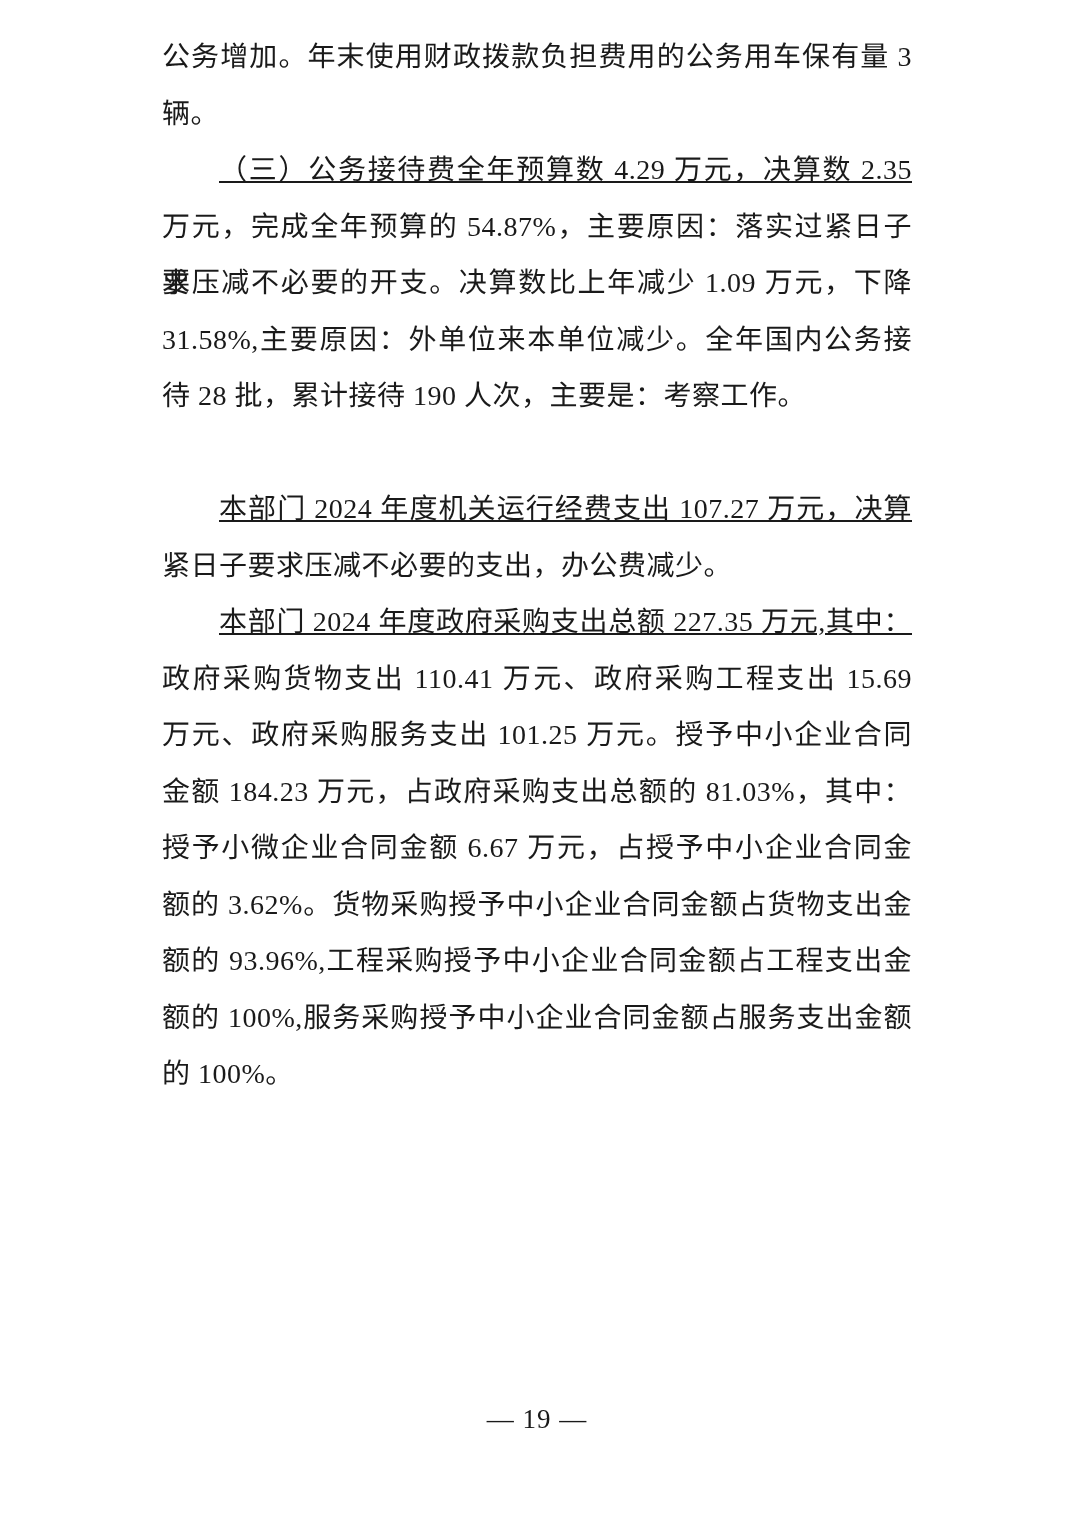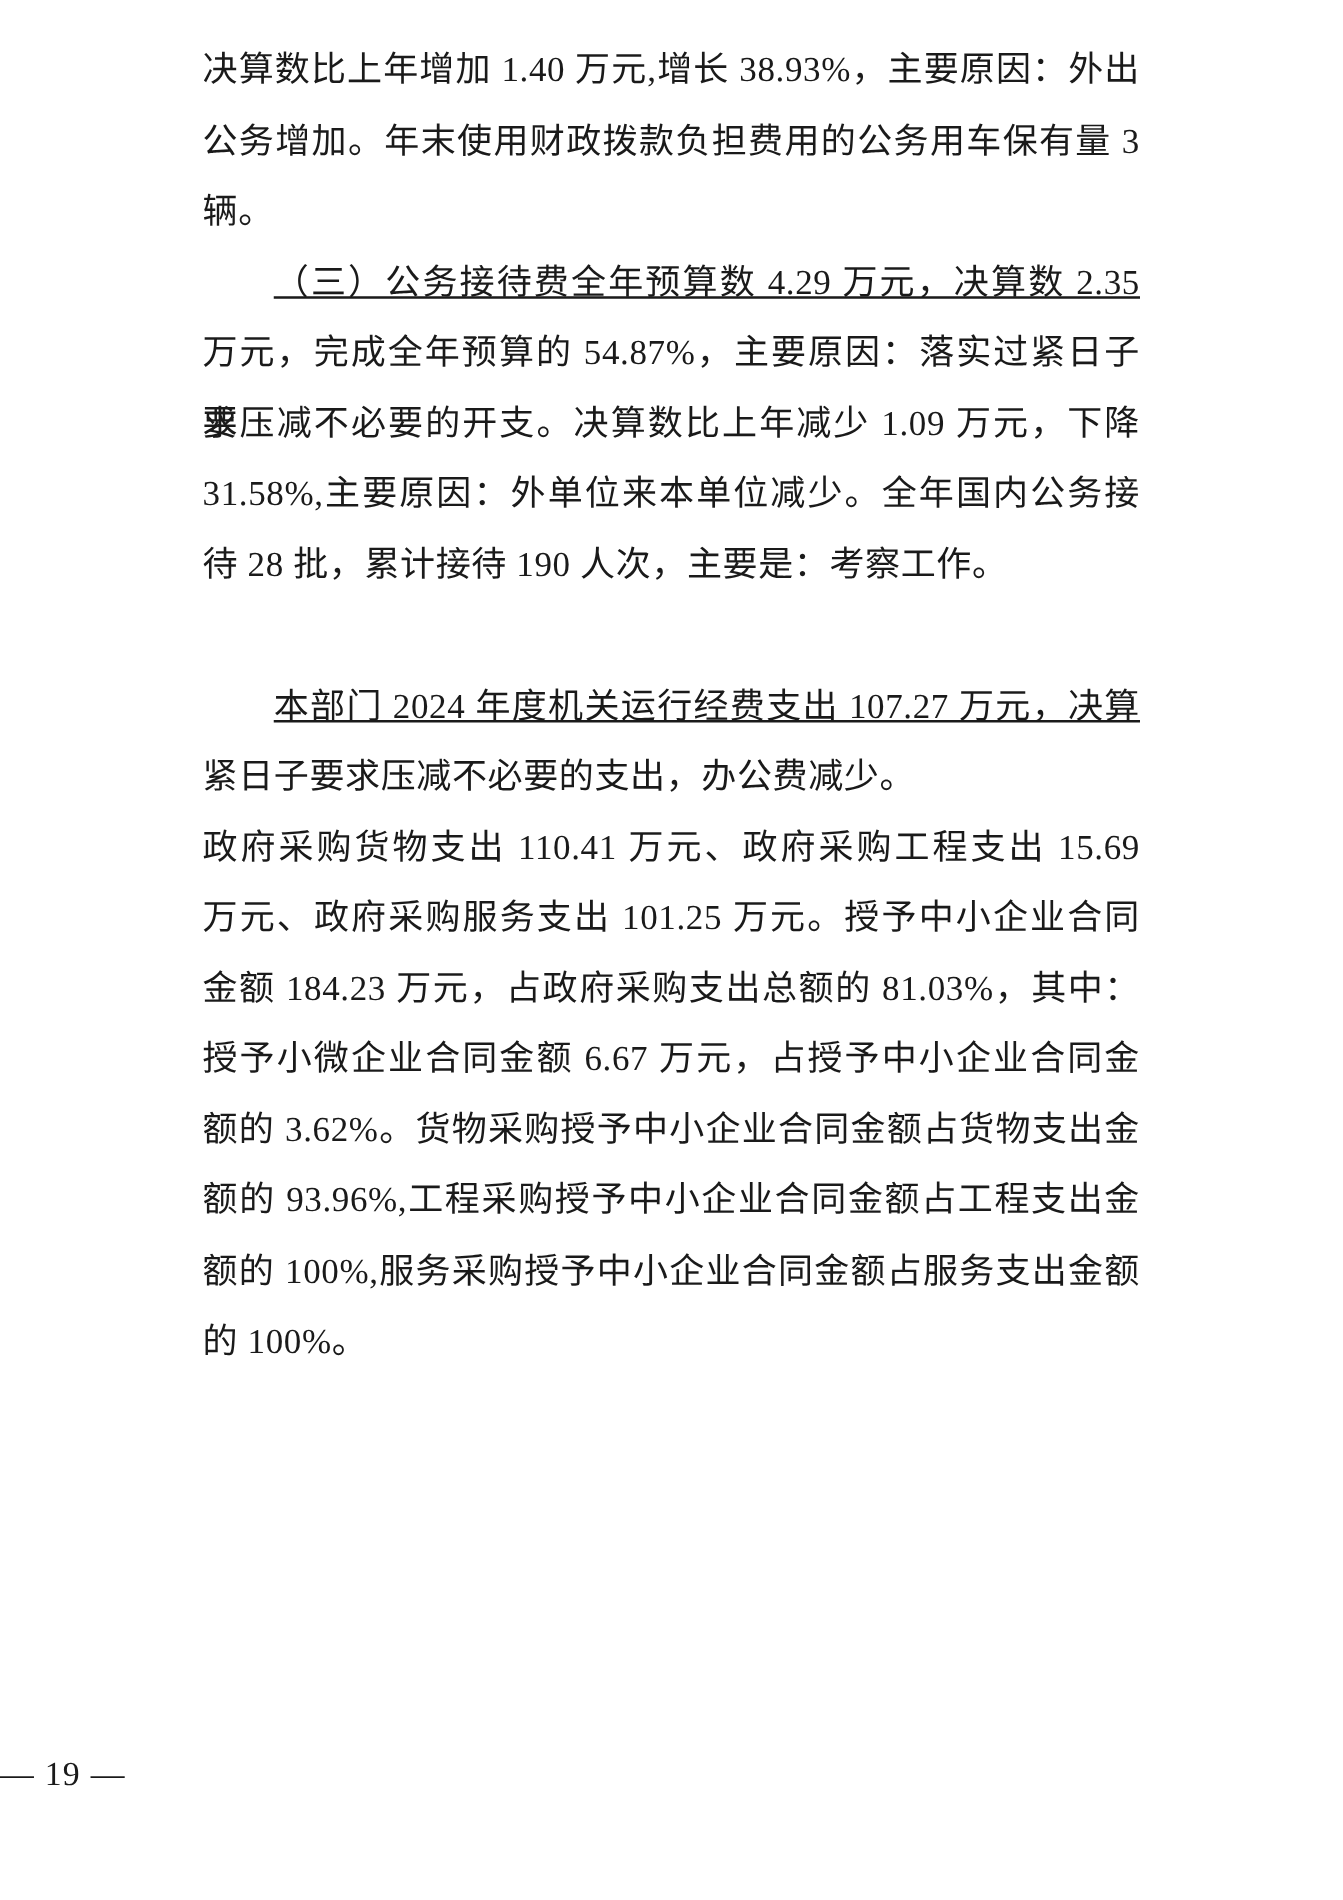--- a/index.html
+++ b/index.html
@@ -49,43 +49,43 @@
     letter-spacing:1px;
   }
   .line.spacer{
     height:56.5px;
   }
   .footer{
     position:absolute;
     top:1402px;
     left:0;
     width:100%;
-    text-align:left;
+    text-align:center;
     font-size:27px;
     line-height:34px;
     letter-spacing:1px;
     color:var(--text-color);
   }
 </style>
 </head>
 <body>
 
 <div class="page">
   <div class="text-block">
-      <div class="line justify">决算数比上年增加 1.40 万元,增长 38.93%，主要原因：外出</div>
       <div class="line justify">公务增加。年末使用财政拨款负担费用的公务用车保有量 3</div>
       <div class="line">辆。</div>
       <div class="line justify indent">（三）公务接待费全年预算数 4.29 万元，决算数 2.35</div>
       <div class="line justify">万元，完成全年预算的 54.87%，主要原因：落实过紧日子要</div>
       <div class="line justify">求压减不必要的开支。决算数比上年减少 1.09 万元，下降</div>
       <div class="line justify">31.58%,主要原因：外单位来本单位减少。全年国内公务接</div>
       <div class="line">待 28 批，累计接待 190 人次，主要是：考察工作。</div>
       <div class="line spacer"></div>
       <div class="line justify indent">本部门 2024 年度机关运行经费支出 107.27 万元，决算</div>
       <div class="line">紧日子要求压减不必要的支出，办公费减少。</div>
+      <div class="line justify indent">本部门 2024 年度政府采购支出总额 227.35 万元,其中：</div>
       <div class="line justify">政府采购货物支出 110.41 万元、政府采购工程支出 15.69</div>
       <div class="line justify">万元、政府采购服务支出 101.25 万元。授予中小企业合同</div>
       <div class="line justify">金额 184.23 万元，占政府采购支出总额的 81.03%，其中：</div>
       <div class="line justify">授予小微企业合同金额 6.67 万元，占授予中小企业合同金</div>
       <div class="line justify">额的 3.62%。货物采购授予中小企业合同金额占货物支出金</div>
       <div class="line justify">额的 93.96%,工程采购授予中小企业合同金额占工程支出金</div>
       <div class="line justify">额的 100%,服务采购授予中小企业合同金额占服务支出金额</div>
       <div class="line">的 100%。</div>
     </div>
   <div class="footer">— 19 —</div>

